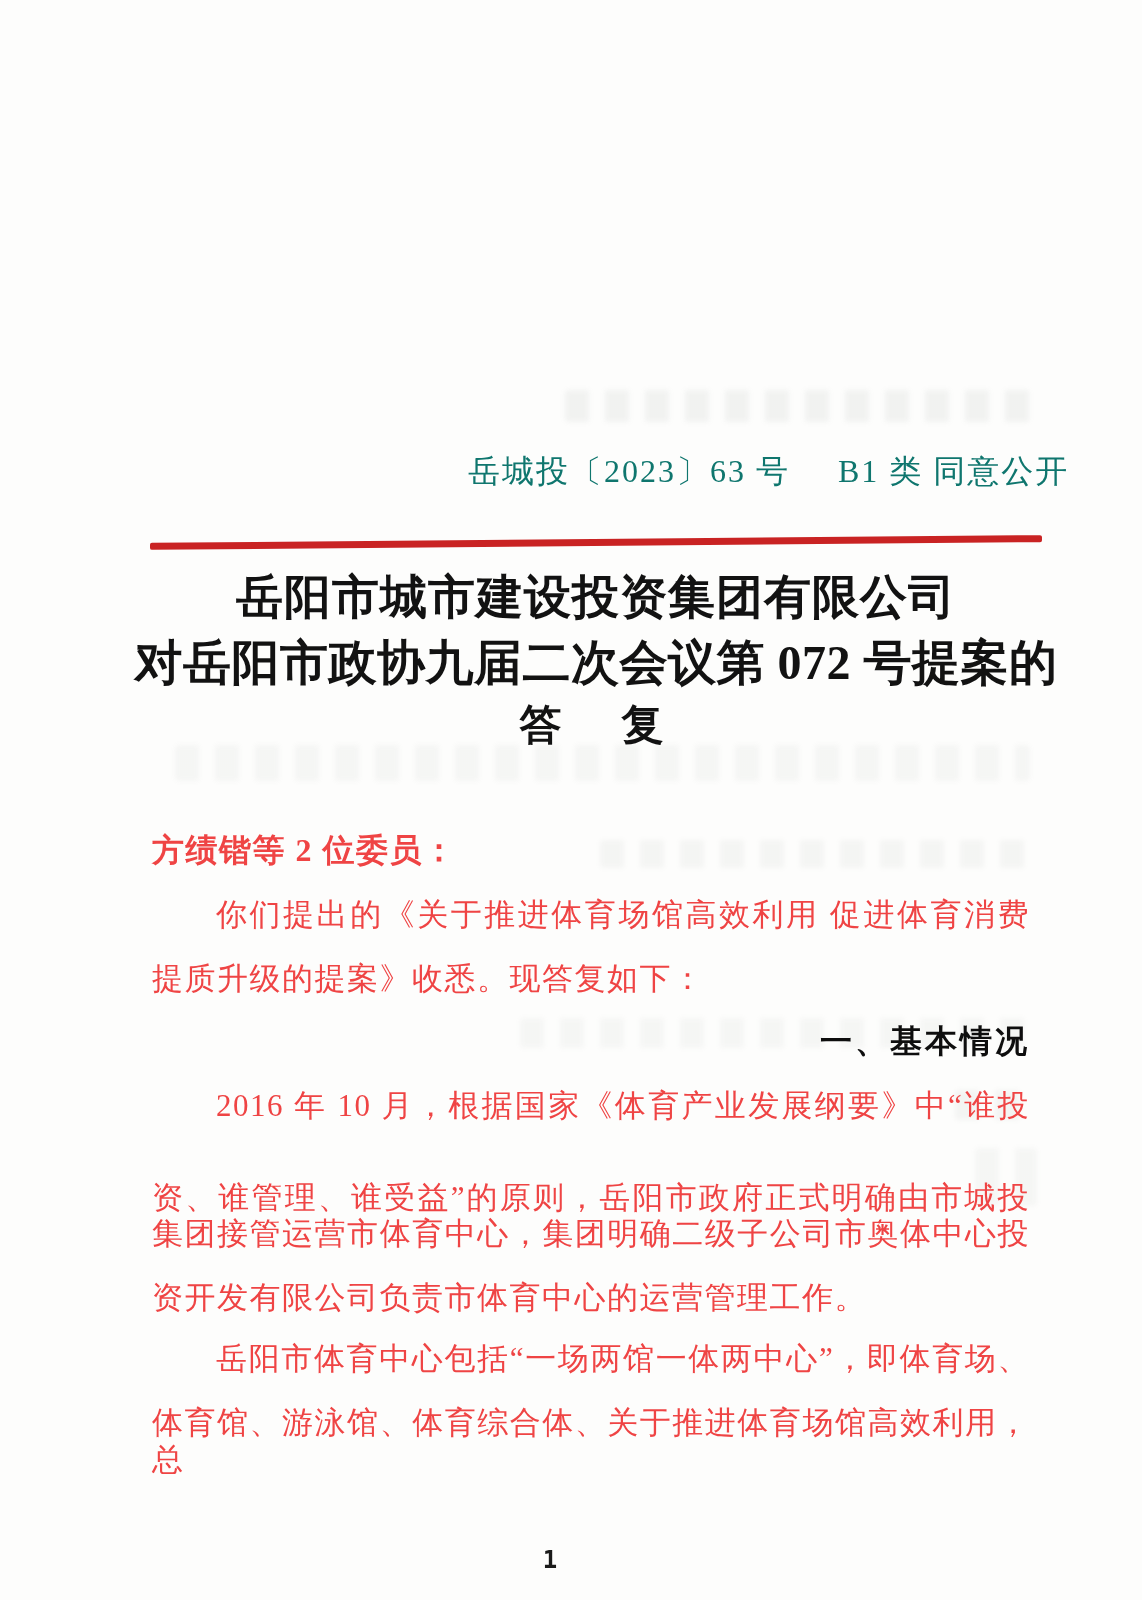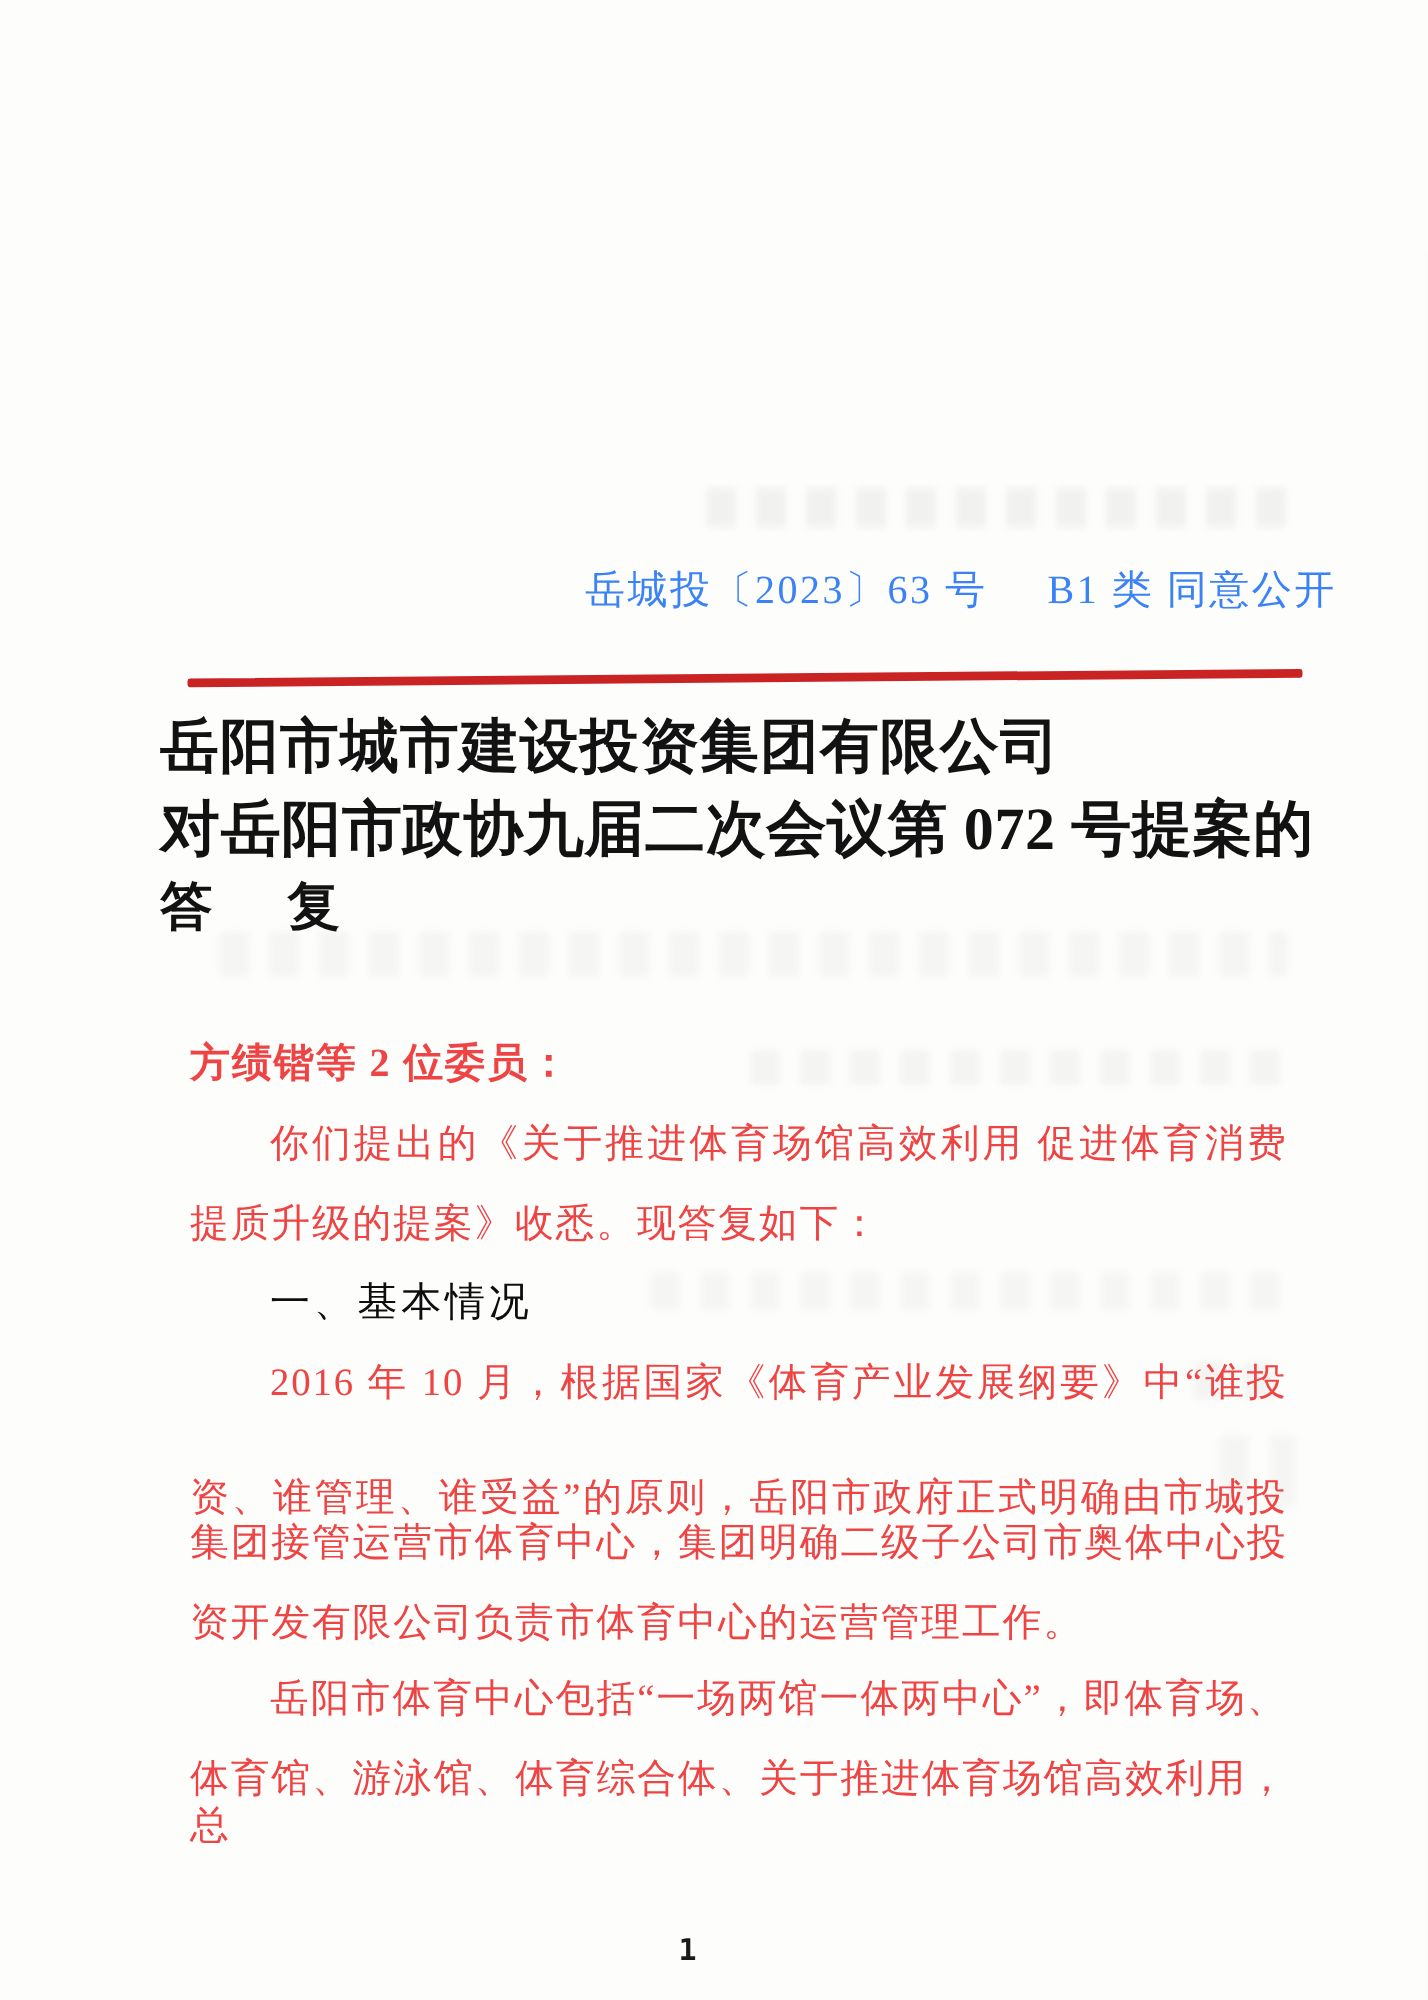--- a/index.html
+++ b/index.html
@@ -21,47 +21,47 @@
     display:inline-block;white-space:nowrap;
     font-size:148px;line-height:1.02;font-weight:bold;
     color:#d91f1f;
     transform:scale(0.355,1);transform-origin:left top;
     letter-spacing:0;
     text-shadow:0.5px 0.5px 0 #c41a1a;
   }
   
   .docnum{
     position:absolute;left:468px;top:450px;
-    font-size:32px;color:#3b82f6;letter-spacing:2px;
+    font-size:32px;color:#0f766e;letter-spacing:2px;
     display:flex;gap:48px;white-space:nowrap;
   }
   
   .red-rule{
     position:absolute;left:150px;top:539px;width:892px;height:7px;
     background:#c92323;border-radius:2px;
     transform:rotate(-0.5deg);transform-origin:center;
   }
   
   .doc-title{
-    position:absolute;left:128px;width:936px;
+    position:absolute;left:128px;width:936px;text-align:center;
     font-weight:bold;color:#121212;white-space:nowrap;
   }
   .t1{top:566px;font-size:47px;letter-spacing:1px;}
   .t2{top:631px;font-size:48px;letter-spacing:0.5px;}
   .t3{top:697px;font-size:42px;letter-spacing:9px;}
   
   .bline{
     position:absolute;left:152px;width:878px;
     font-size:31px;color:#ef4444;letter-spacing:1.5px;
     line-height:1.2;box-sizing:border-box;white-space:nowrap;
   }
   .fill{white-space:normal;text-align:justify;text-align-last:justify;}
   .indent{padding-left:64px;}
   .bold{font-weight:bold;font-size:32px;}
-  .hei{font-family:"Liberation Sans","DejaVu Sans",sans-serif;font-weight:normal;font-size:32px;letter-spacing:3px;color:#0e0e0e;}
+  .hei{font-family:"Liberation Sans","DejaVu Sans",sans-serif;font-weight:bold;font-size:32px;letter-spacing:3px;color:#0e0e0e;text-align:right;}
   .l0{top:831px;}
   .l1{top:896px;}
   .l2{top:960px;}
   .l3{top:1022px;}
   .l4{top:1087px;}
   .l5{top:1151px;margin-top:28px;}
   .l6{top:1215px;}
   .l7{top:1279px;}
   .l8{top:1340px;}
   .l9{top:1404px;}

